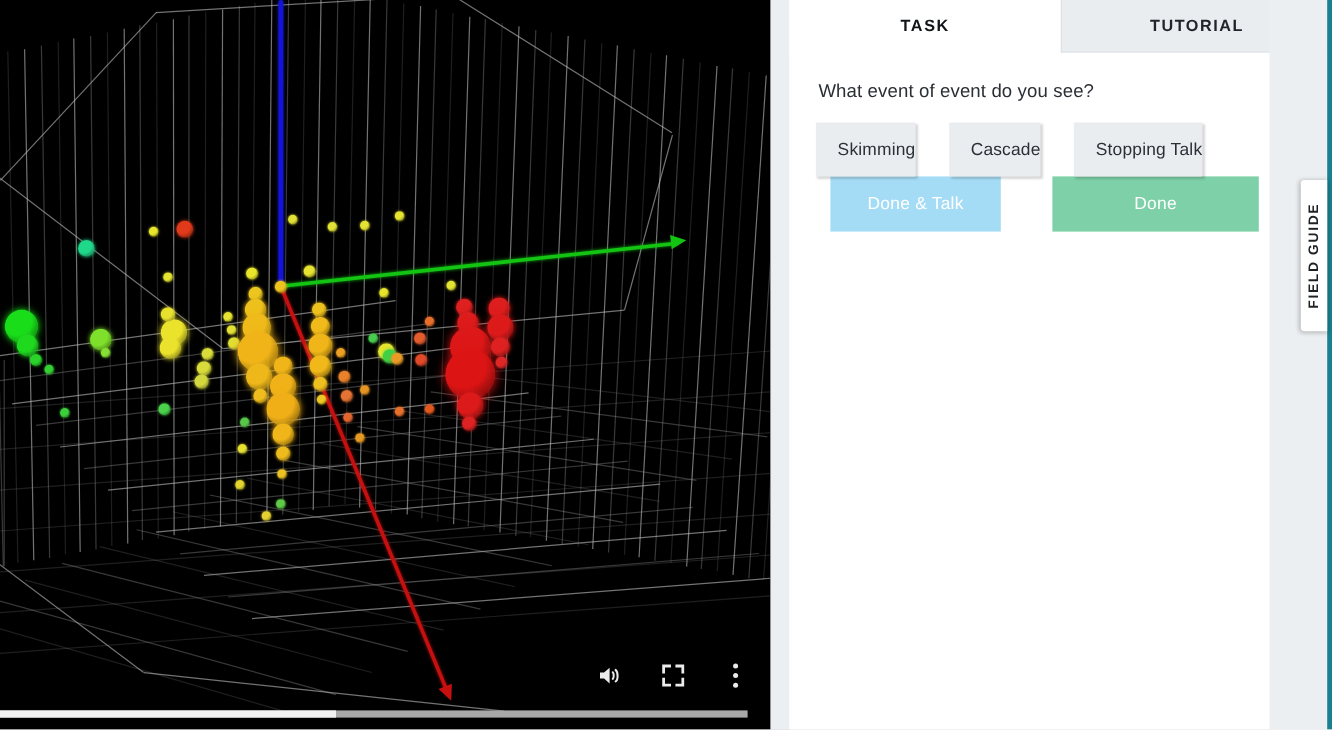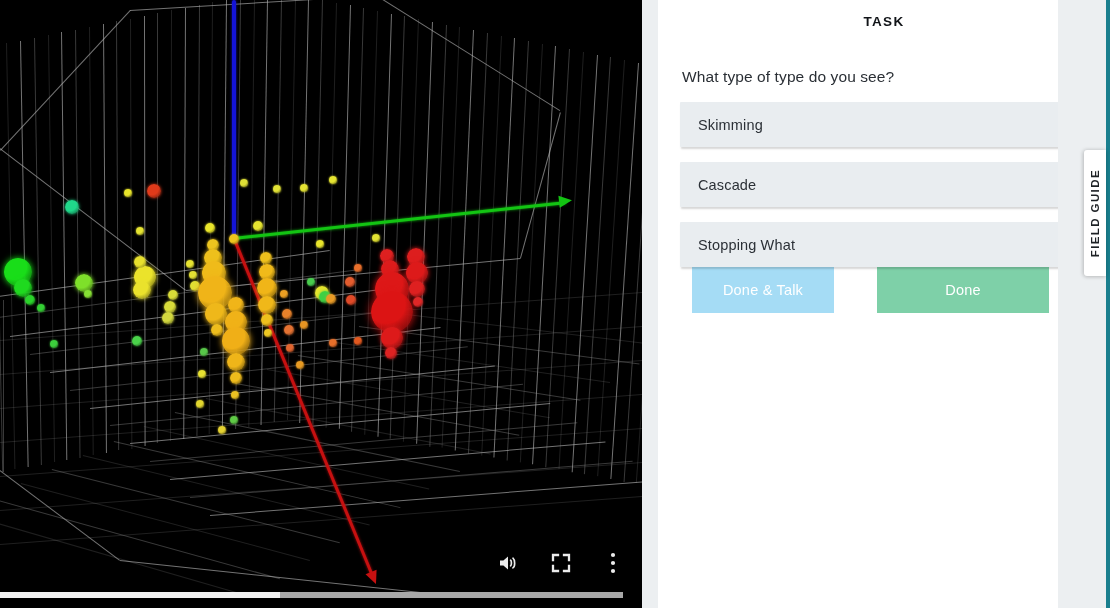--- a/index.html
+++ b/index.html
@@ -166,21 +166,21 @@
     background: #ffffff;
   }
 
   .question {
     font-size: 15.5px;
     color: #2a2f35;
     margin: 0 0 16px 2px;
     letter-spacing: .1px;
   }
 
-  .answers { display: flex; flex-direction: column; gap: 15px; }
+  .answers { display: flex; flex-direction: row; gap: 28px; }
   .answer {
     position: relative;
     height: 45px;
     display: flex;
     align-items: center;
     padding-left: 18px;
     background: #e9edf0;
     color: #2b3036;
     font-size: 14.5px;
     letter-spacing: .15px;
@@ -488,30 +488,31 @@
       </div>
     </div>
   </div>
 
   <div class="gutter"></div>
 
   <div class="panel">
 
     <div class="tabs">
       <div class="tab">TASK</div>
+      <div class="tab inactive">TUTORIAL</div>
     </div>
 
     <div class="panel-body">
 
-      <p class="question">What type of type do you see?</p>
+      <p class="question">What event of event do you see?</p>
 
       <div class="answers">
         <div class="answer">Skimming</div>
         <div class="answer">Cascade</div>
-        <div class="answer">Stopping What</div>
+        <div class="answer">Stopping Talk</div>
       </div>
 
 
       <div class="action-row">
         <button class="btn btn-talk">Done &amp; Talk</button>
         <button class="btn btn-done">Done</button>
         <div class="gear">
           <svg width="19" height="19" viewBox="0 0 20 20" aria-hidden="true">
             <path fill="#151515" d="M11.6 1.6l.35 2.03c.5.17.96.43 1.37.76l1.93-.74 1.6 2.78-1.58 1.32c.05.26.07.53.07.8s-.02.54-.07.8l1.58 1.32-1.6 2.78-1.93-.74c-.41.33-.87.59-1.37.76l-.35 2.03h-3.2l-.35-2.03a5.2 5.2 0 0 1-1.37-.76l-1.93.74-1.6-2.78 1.58-1.32a5.3 5.3 0 0 1 0-1.6L2.75 6.43l1.6-2.78 1.93.74c.41-.33.87-.59 1.37-.76L8 1.6h3.6zM10 6.9a3.1 3.1 0 1 0 0 6.2 3.1 3.1 0 0 0 0-6.2z"></path>
           </svg>

